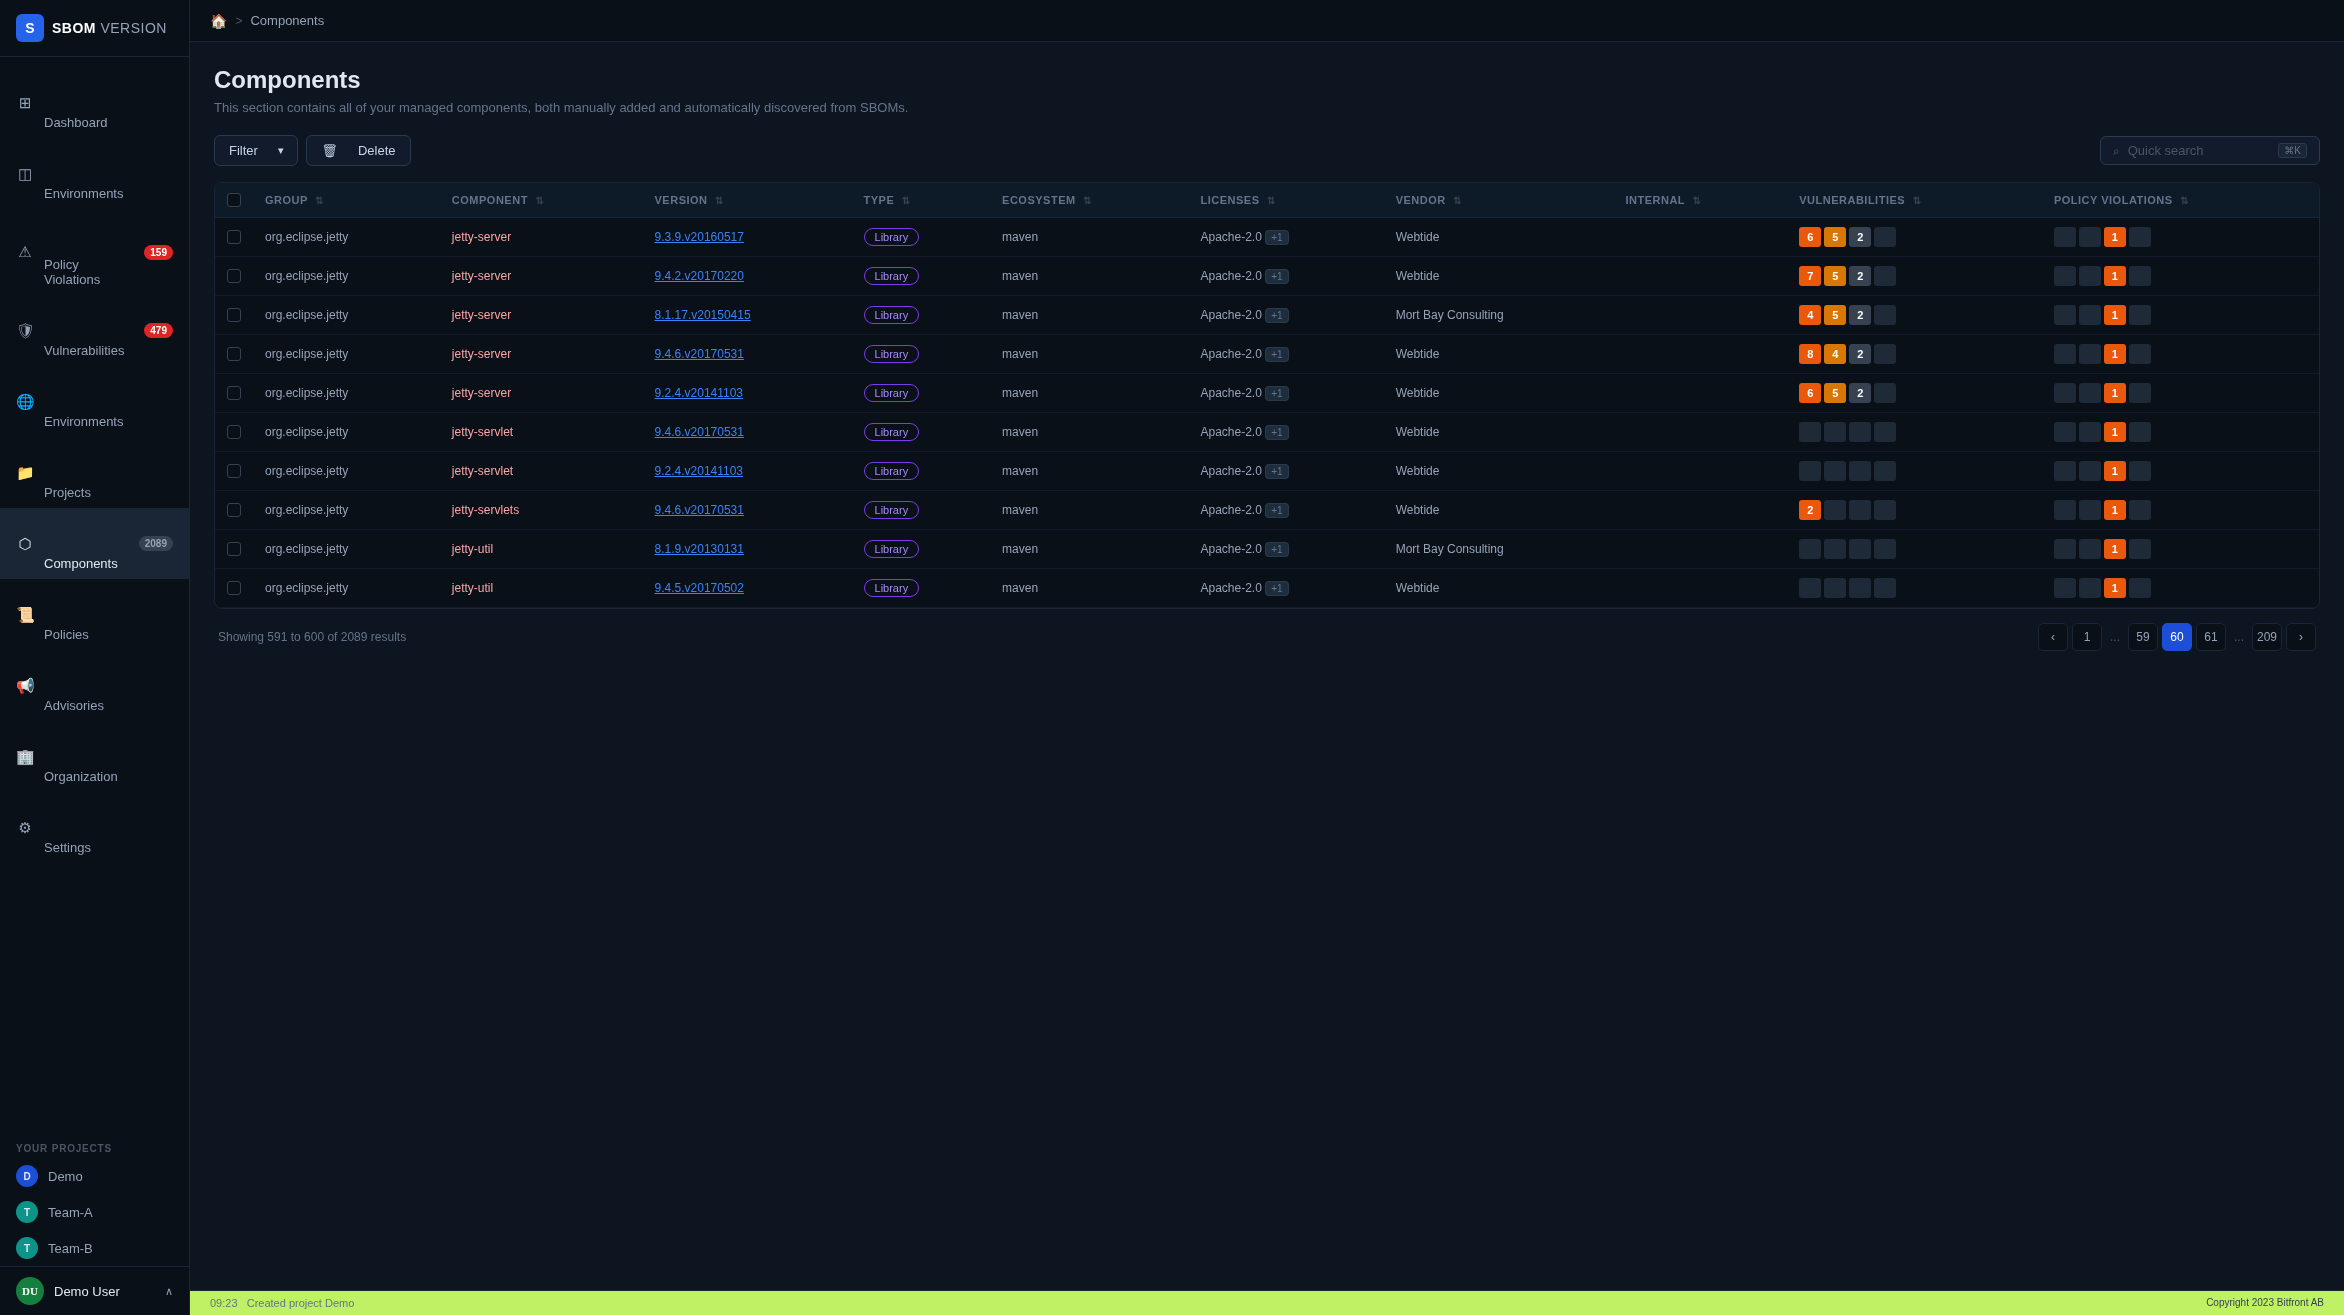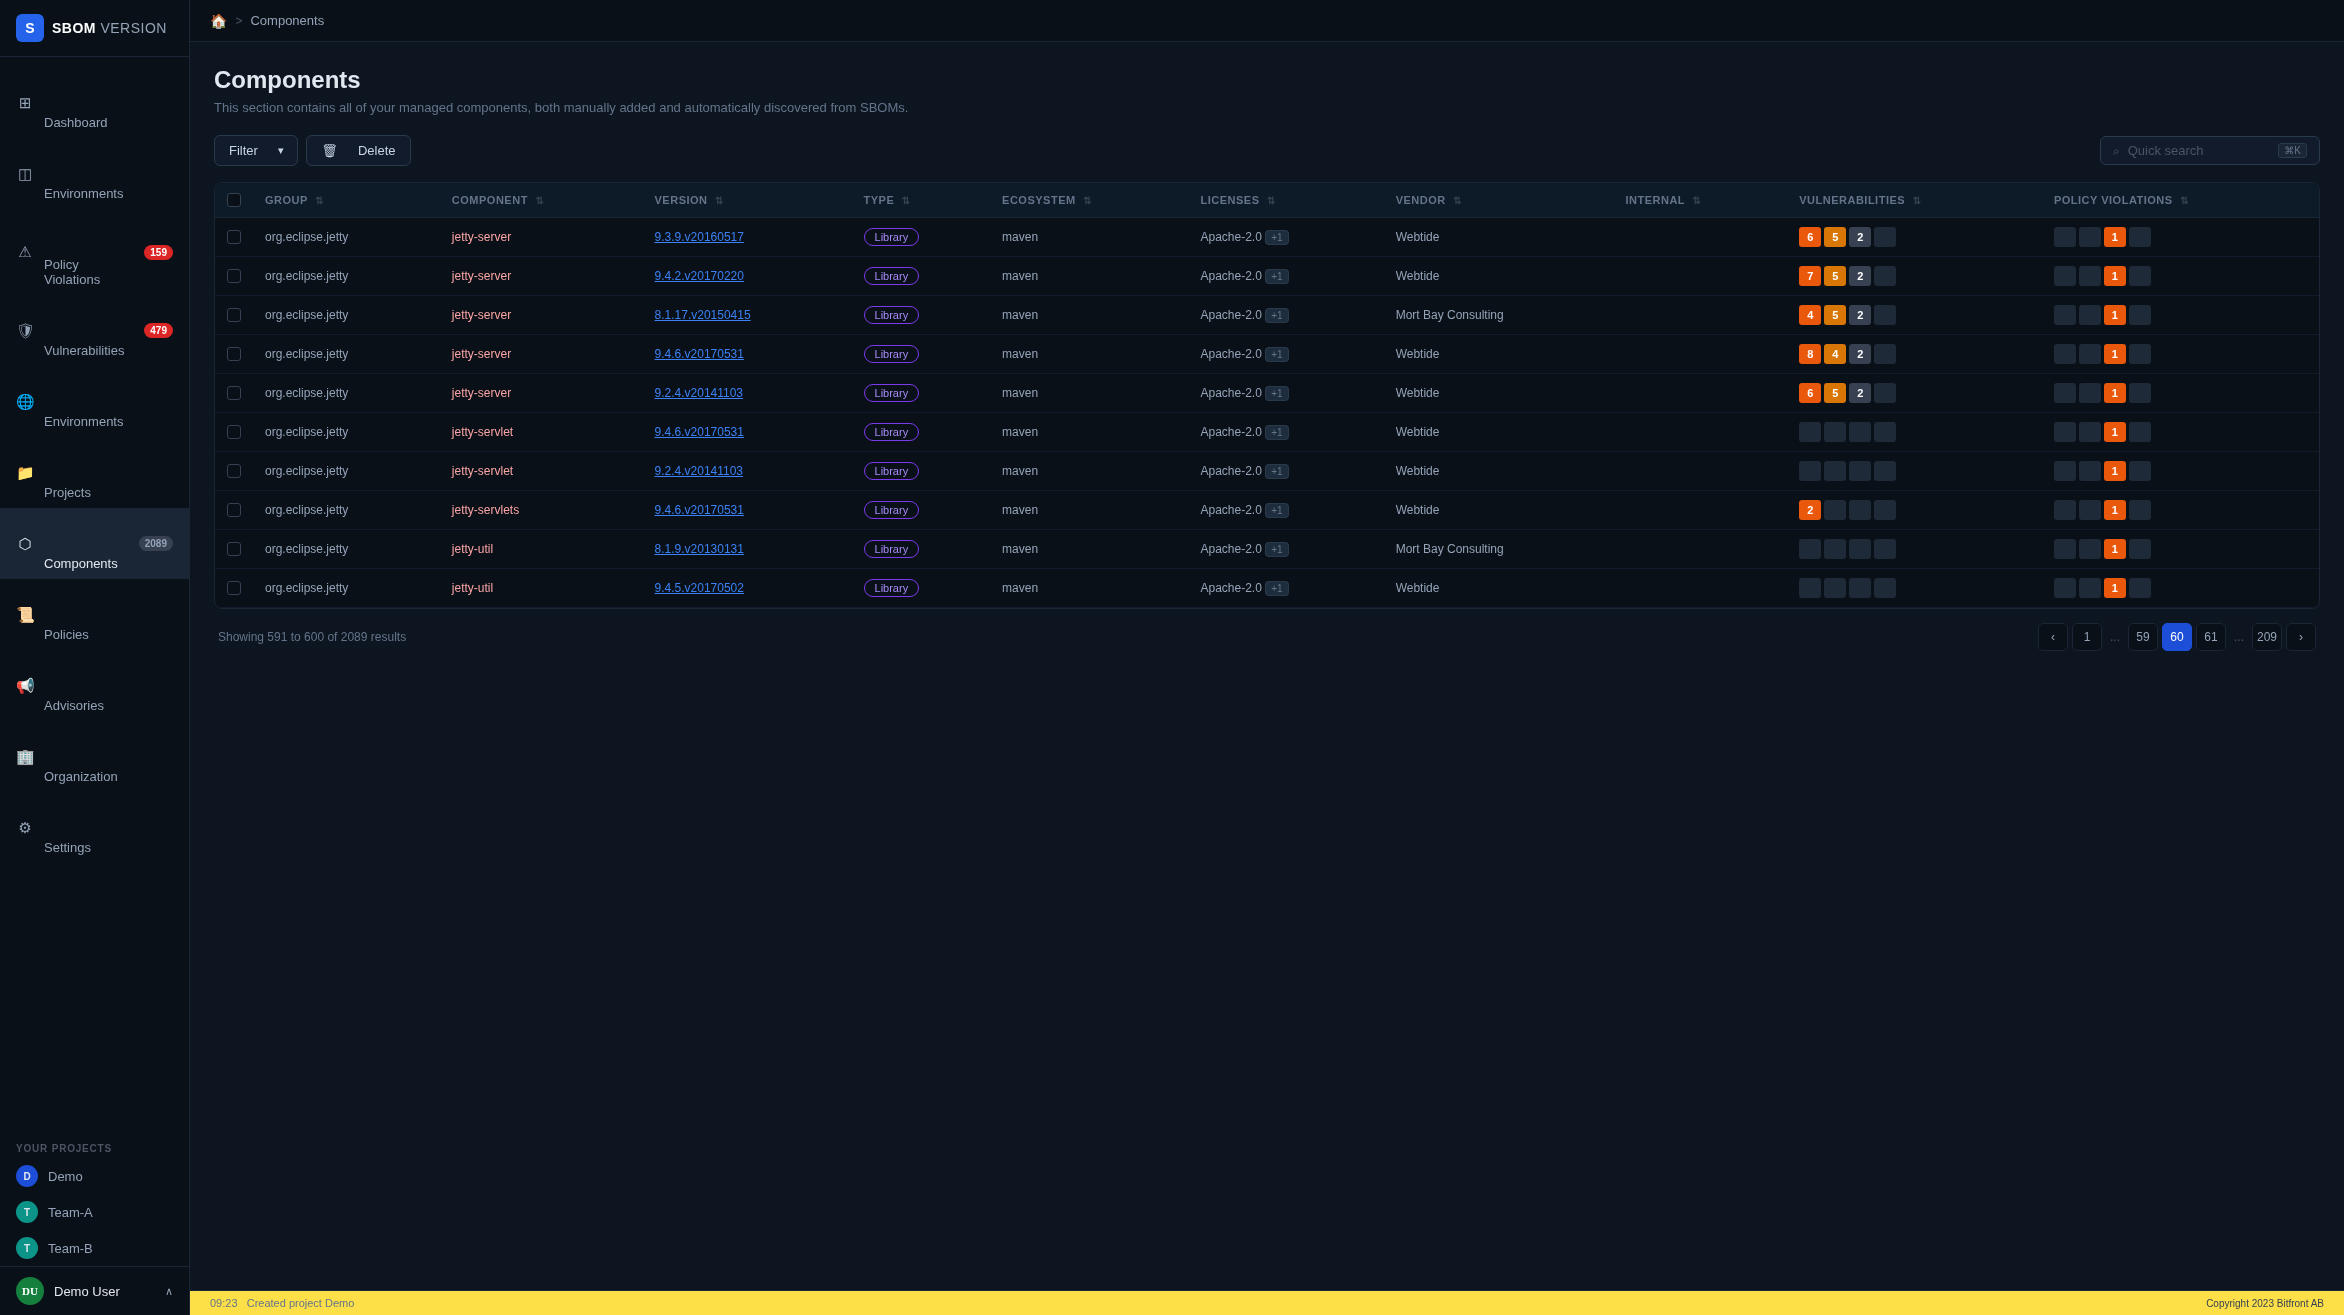--- a/index.html
+++ b/index.html
@@ -362,26 +362,26 @@
       align-items: center;
       justify-content: center;
       cursor: pointer;
       font-size: 12px;
     }
     .page-btn.active { background: #1d4ed8; border-color: #1d4ed8; color: white; }
     .page-ellipsis { color: #4b5563; font-size: 12px; padding: 0 4px; }
 
     
     .statusbar {
-      background: #fde047;
+      background: #bef264;
       border-top: 1px solid #1a2535;
       padding: 6px 20px;
       display: flex;
       justify-content: space-between;
-      align-items: flex-end;
+      align-items: flex-start;
       flex-shrink: 0;
     }
     .status-left { font-size: 11px; color: #4b5563; }
     .status-left span { color: #64748b; }
     .status-right { font-size: 10px; color: #374151; }
   </style>
 </head>
 <body>
 
 <div class="sidebar">

